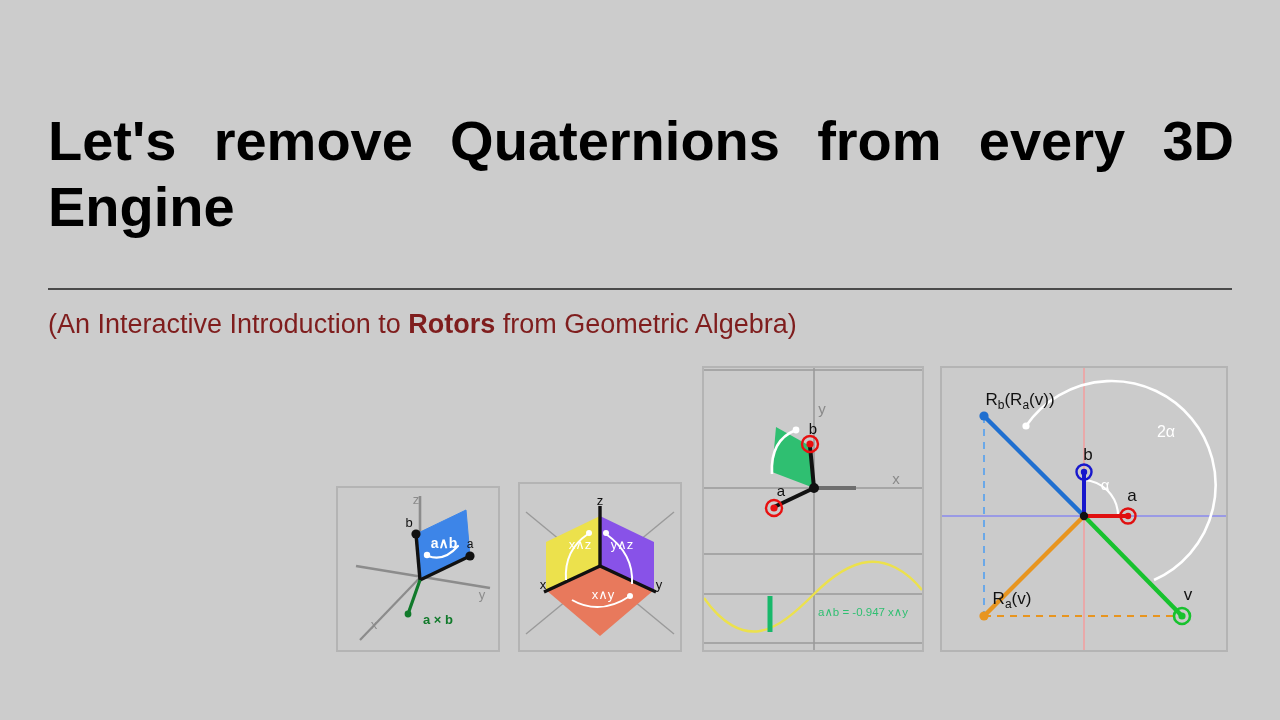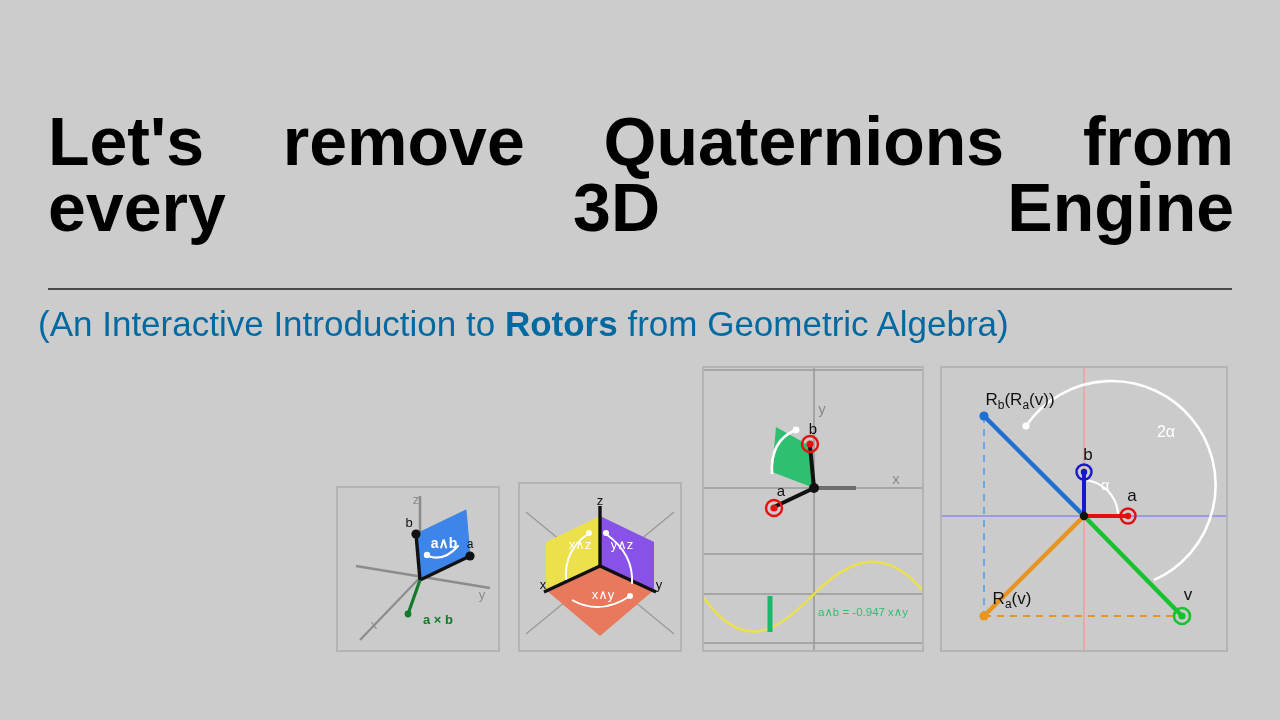--- a/index.html
+++ b/index.html
@@ -23,44 +23,44 @@
   
   .title-block {
     position: absolute;
     left: 48px;
     top: 108px;
     width: 1186px;
   }
   .main-title {
     font-family: "Liberation Sans", sans-serif;
     font-weight: bold;
-    font-size: 68px;
+    font-size: 56px;
     line-height: 66px;
     letter-spacing: 0px;
     color: #000000;
     margin: 0;
     text-align: justify;
     text-align-last: justify;
     white-space: normal;
   }
   .title-rule {
     position: absolute;
     left: 48px;
     top: 288px;
     width: 1184px;
     height: 0;
     border-top: 2px solid #4a4a4a;
   }
   .subtitle {
     position: absolute;
-    left: 38px;
+    left: 48px;
     top: 304px;
-    font-size: 35px;
+    font-size: 27px;
     line-height: 40px;
-    color: #0369a1;
+    color: #7f1d1d;
     white-space: nowrap;
   }
   .subtitle b { font-weight: bold; }
 
   
   .panel {
     position: absolute;
     background: #cbcbcb;
     border: 2px solid #b4b4b4;
     box-sizing: border-box;

